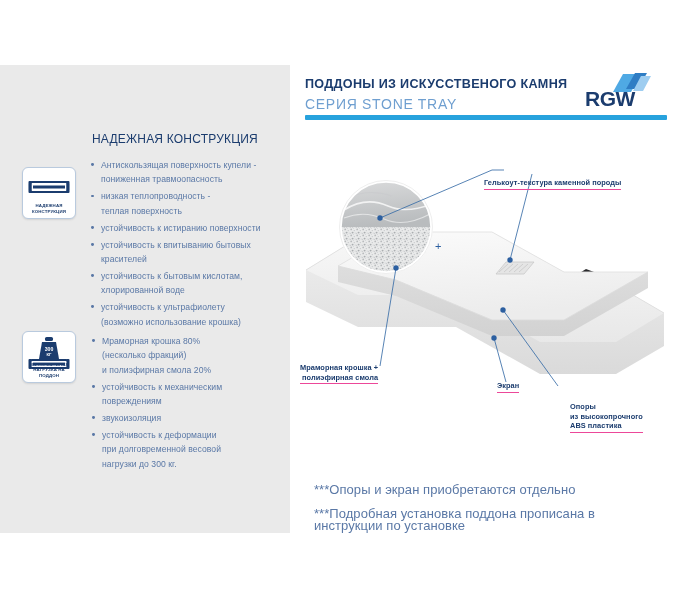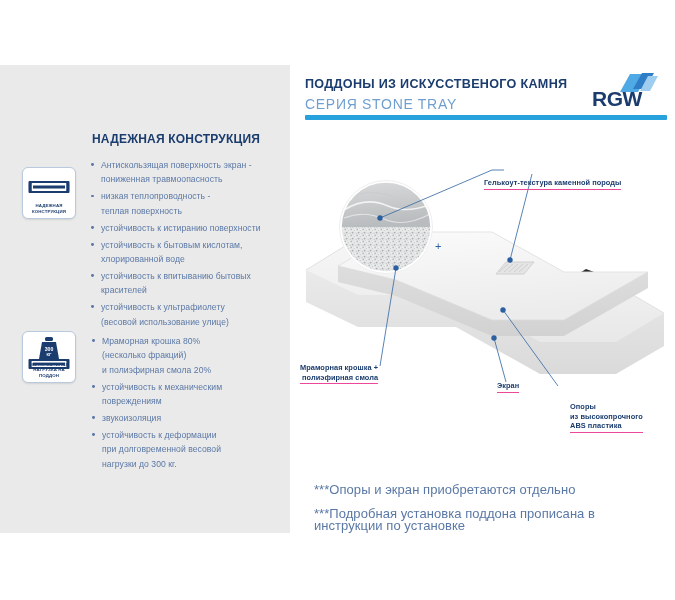--- a/index.html
+++ b/index.html
@@ -25,31 +25,31 @@
   .header-title{
     font-size:12.6px;font-weight:bold;color:#1b3c6e;
     letter-spacing:.3px;line-height:1.1;margin:0;
     white-space:nowrap;
   }
   .header-sub{
     font-size:14px;color:#6f9fd0;letter-spacing:.7px;
     margin-top:4px;font-weight:normal;
   }
   .logo{
-    position:absolute;right:5px;top:-6px;width:68px;height:44px;
+    position:absolute;right:12px;top:-6px;width:68px;height:44px;
   }
   .divider-wrap{
     position:absolute;left:305px;top:115px;width:362px;height:5px;
   }
   .divider{
     width:100%;height:5px;background:#27a2dd;border-radius:1px;
   }
   .block-title{
     position:absolute;left:92px;top:132px;
-    font-size:12px;font-weight:bold;color:#1b3c6e;letter-spacing:.2px;
+    font-size:12px;font-weight:normal;color:#1b3c6e;letter-spacing:.2px;
   }
   .badge{
     position:absolute;width:52px;height:50px;
     border:1px solid #b9cade;border-radius:6px;background:#fff;
     box-shadow:0 1px 2px rgba(0,0,0,.10);
     overflow:hidden;
   }
   .badge-1{left:22px;top:167px;}
   .badge-2{left:22px;top:331px;}
   .badge-cap{
@@ -152,41 +152,41 @@
       <rect x="43.5" y="27" width="3" height="10" rx="1" fill="#1b3c6e"></rect>
     </svg>
     <div class="badge-cap">
       <span>МАКСИМАЛЬНАЯ</span>
       <span>НАГРУЗКА НА ПОДДОН</span>
     </div>
   </div>
 
   <ul class="feats feats-1">
     <li>
-      <span>Антискользящая поверхность экран -</span><br>
+      <span>Антискользящая поверхность купели -</span><br>
       <span>пониженная травмоопасность</span>
     </li>
     <li>
       <span>низкая теплопроводность -</span><br>
       <span> теплая поверхность</span>
     </li>
     <li>
       <span>устойчивость к истиранию поверхности</span>
     </li>
     <li>
+      <span>устойчивость к впитыванию бытовых</span><br>
+      <span>красителей</span>
+    </li>
+    <li>
       <span>устойчивость к бытовым кислотам,</span><br>
       <span>хлорированной воде</span>
     </li>
     <li>
-      <span>устойчивость к впитыванию бытовых</span><br>
-      <span>красителей</span>
-    </li>
-    <li>
       <span>устойчивость к ультрафиолету</span><br>
-      <span>(весовой использование улице)</span>
+      <span>(возможно использование крошка)</span>
     </li>
   </ul>
 
   <ul class="feats feats-2">
     <li>
       <span>Мраморная крошка 80%</span><br>
       <span>(несколько фракций)</span><br>
       <span> и полиэфирная смола 20%</span>
     </li>
     <li>

